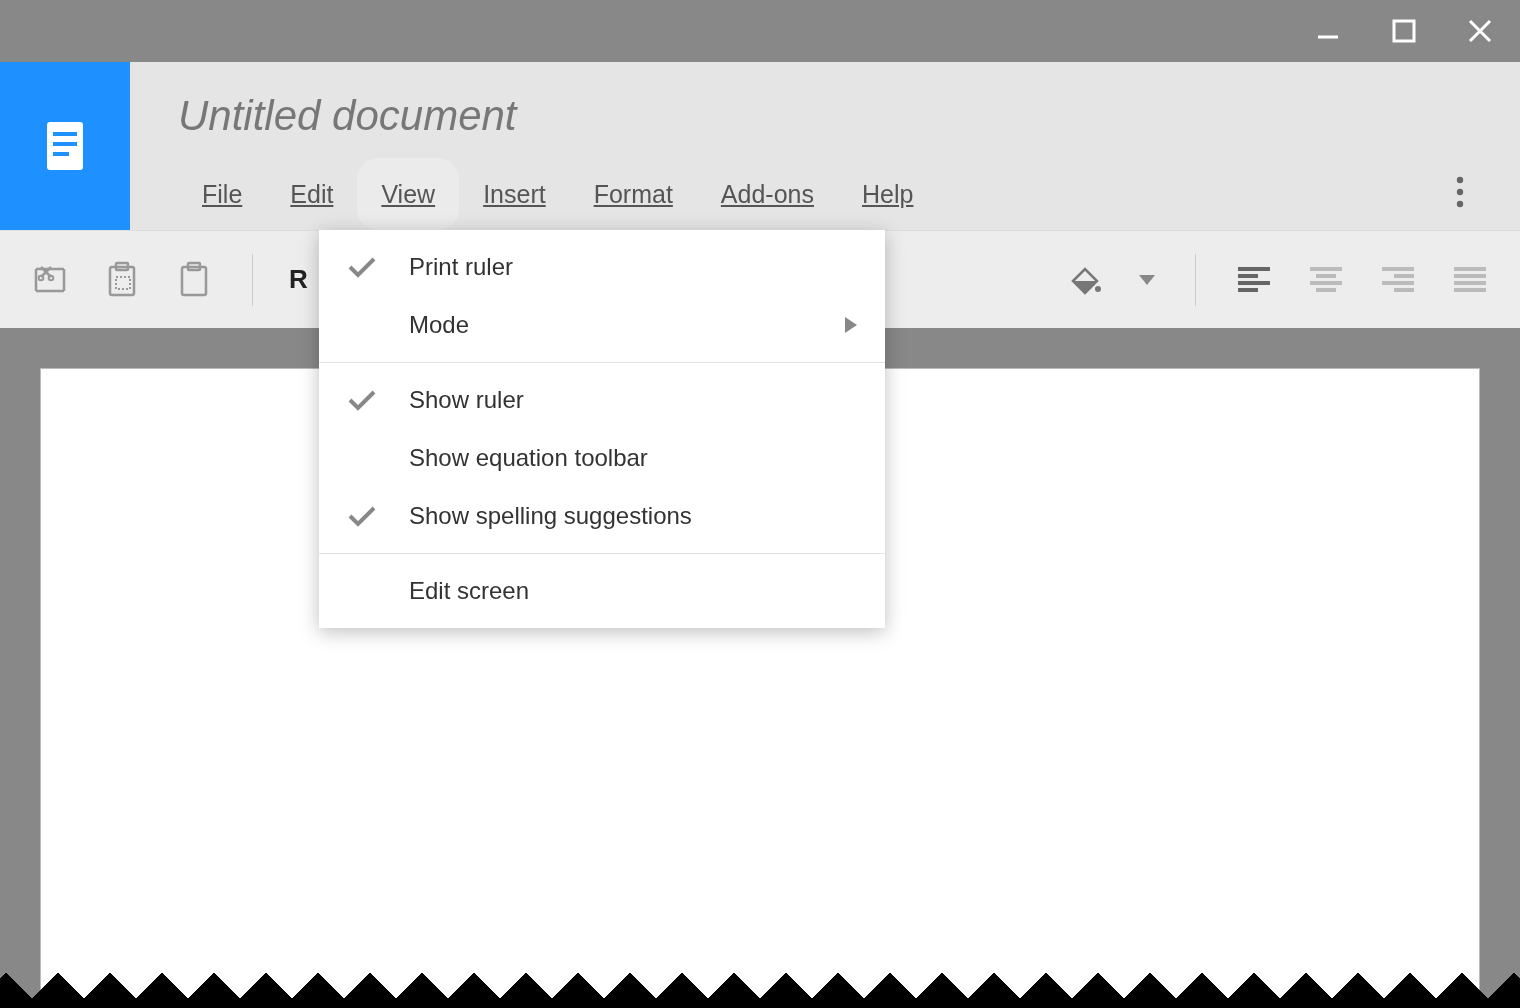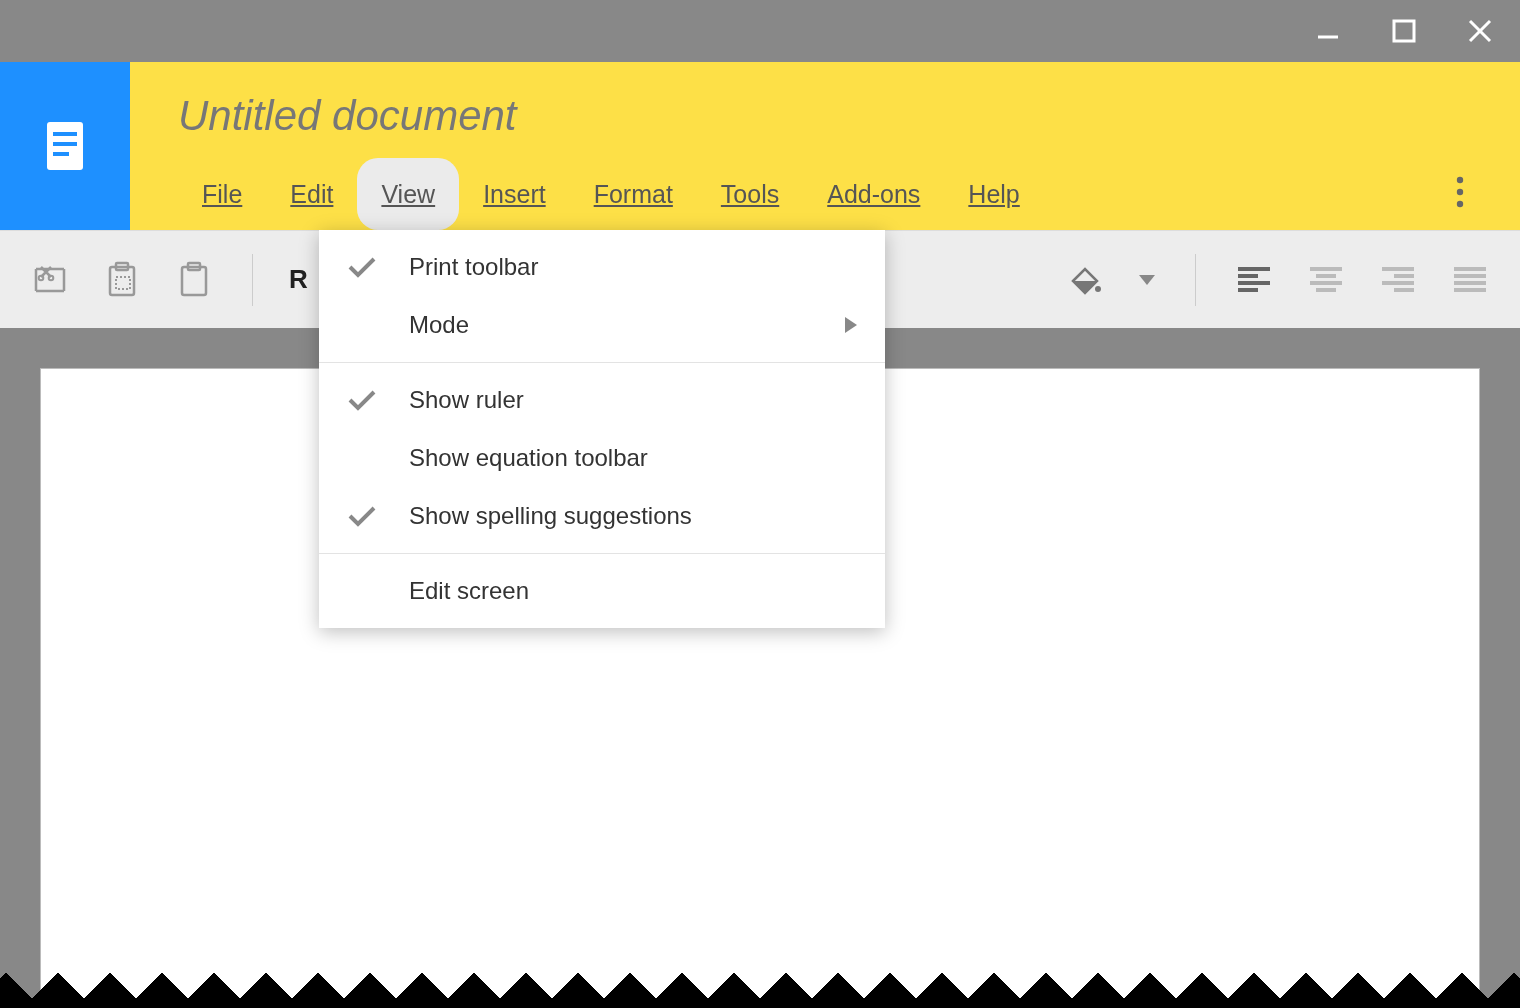--- a/index.html
+++ b/index.html
@@ -22,21 +22,21 @@
     gap: 36px;
   }
   .titlebar .win-btn {
     width: 40px; height: 40px;
     display: flex; align-items: center; justify-content: center;
     color: #fff;
   }
   .titlebar svg { stroke: #fff; }
   
   .header {
-    background: #fde047;
+    background: #e5e5e5;
     display: flex;
     height: 168px;
     position: relative;
   }
   .logo-block {
     width: 130px;
     height: 168px;
     background: #1e90ff;
     display: flex;
     align-items: center;
@@ -212,21 +212,20 @@
     </svg>
   </div>
   <div class="header-right">
     <div class="doc-title">Untitled document</div>
     <div class="menubar">
       <div class="menu-item">File</div>
       <div class="menu-item">Edit</div>
       <div class="menu-item active">View</div>
       <div class="menu-item">Insert</div>
       <div class="menu-item">Format</div>
-      <div class="menu-item">Tools</div>
       <div class="menu-item">Add-ons</div>
       <div class="menu-item">Help</div>
     </div>
     <div class="more-btn">
       <svg width="8" height="32" viewBox="0 0 8 32">
         <circle cx="4" cy="4" r="3.2" fill="#666"></circle>
           <circle cx="4" cy="16" r="3.2" fill="#666"></circle>
           <circle cx="4" cy="28" r="3.2" fill="#666"></circle>
       </svg>
     </div>
@@ -312,21 +311,21 @@
 </div>
 <div class="zigzag"></div>
 
 <div class="dropdown">
   <div class="dd-item">
     <span class="check">
       <svg width="30" height="24" viewBox="0 0 30 24">
           <path d="M3 12 L11 20 L27 4" fill="none" stroke="#888" stroke-width="4"></path>
         </svg>
     </span>
-    <span class="label">Print toolbar</span>
+    <span class="label">Print ruler</span>
   </div>
   <div class="dd-item">
     <span class="check"></span>
     <span class="label">Mode</span>
     <span class="submenu-arrow">
       <svg width="12" height="16" viewBox="0 0 12 16">
           <path d="M0 0 L12 8 L0 16 Z" fill="#888"></path>
         </svg>
     </span>
   </div>

